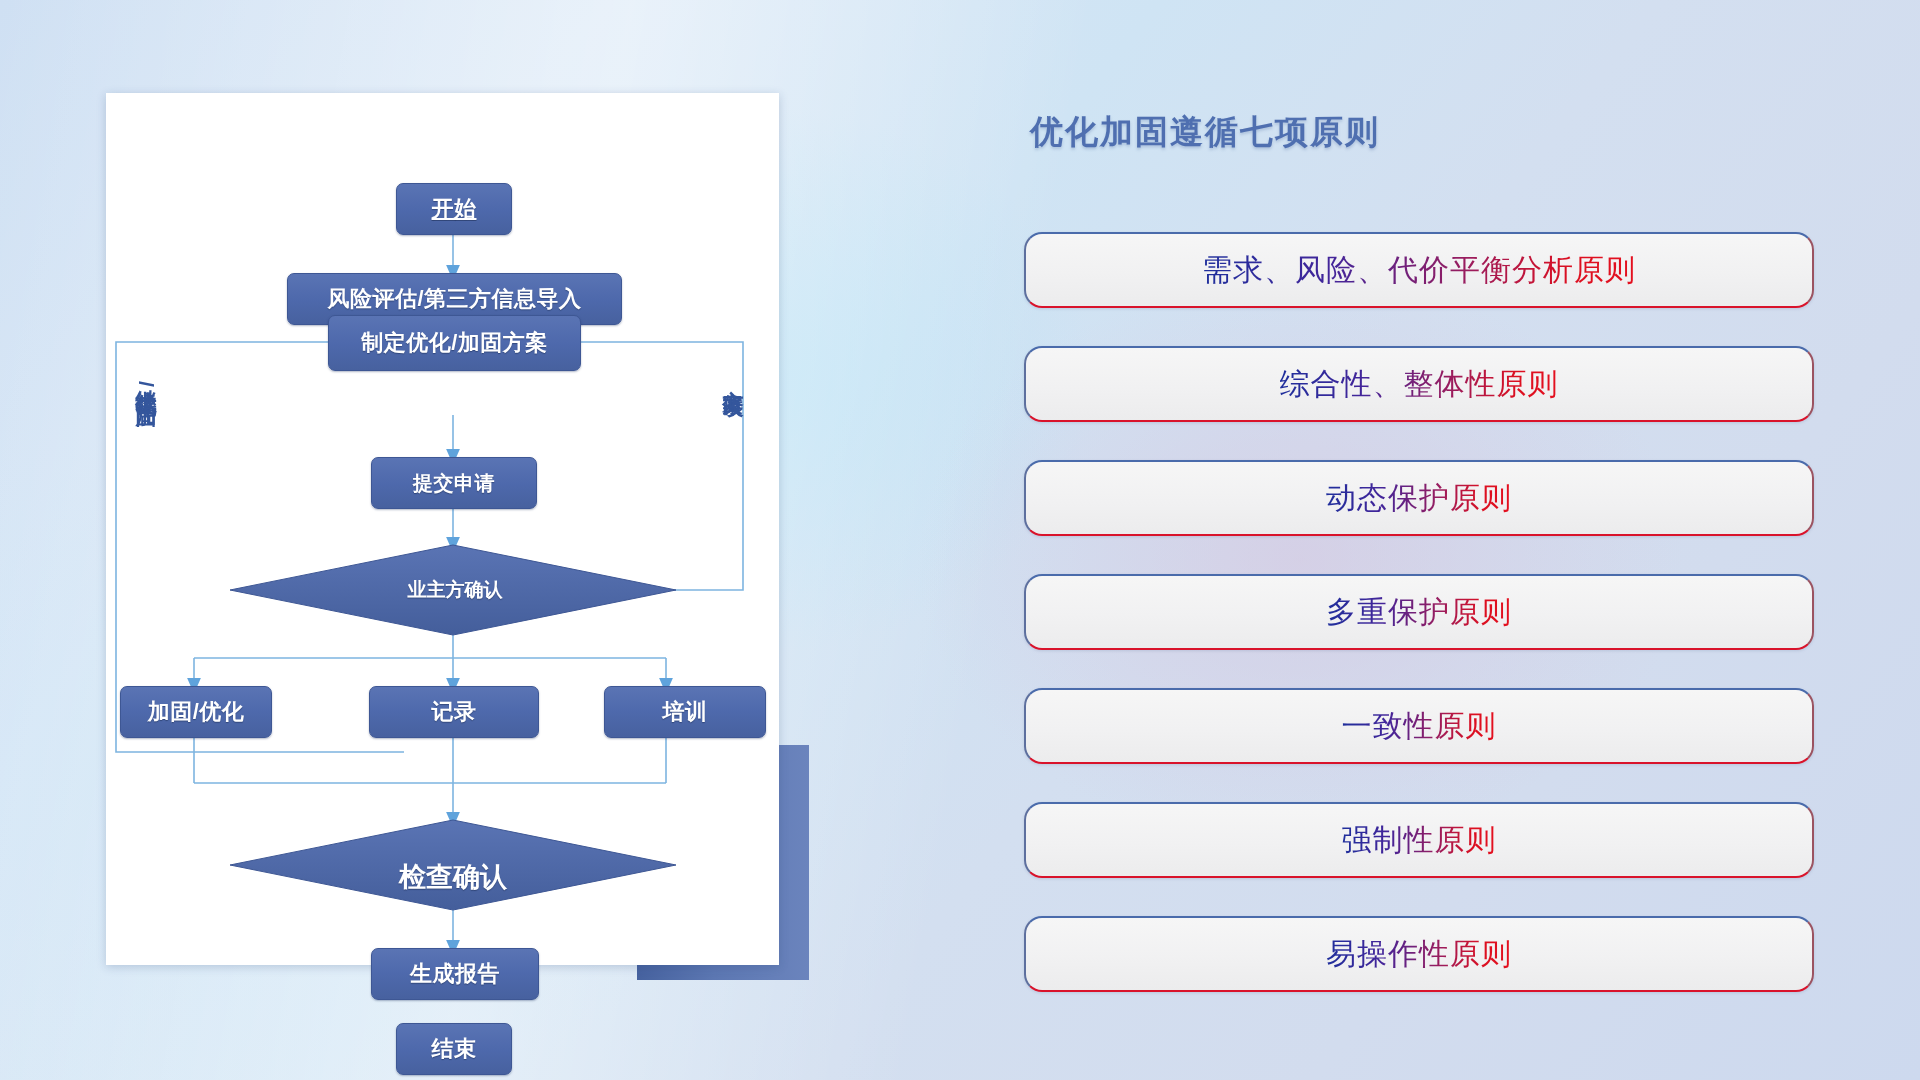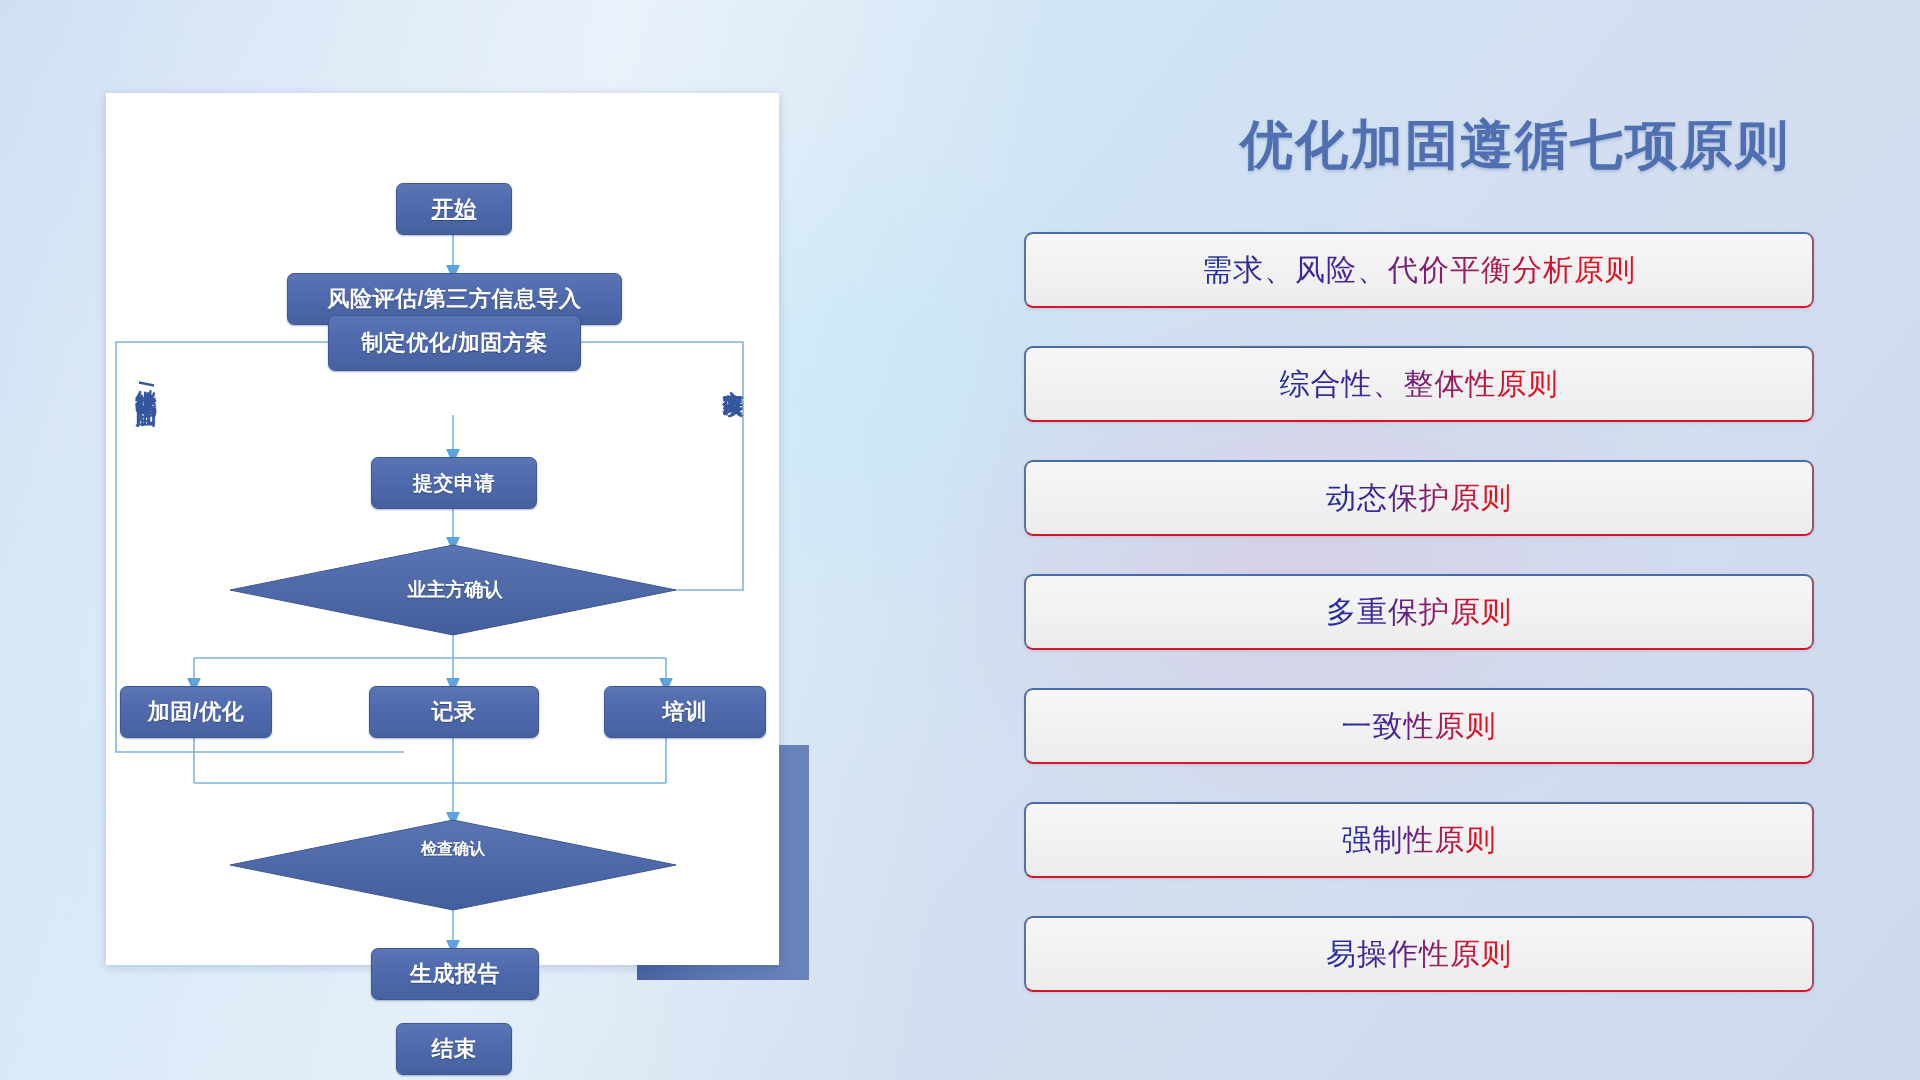--- a/index.html
+++ b/index.html
@@ -59,33 +59,33 @@
   .diamond-text{
     position:absolute;color:#fff;font-weight:bold;
     text-shadow:0 1px 1px rgba(20,35,70,.45);
     white-space:nowrap;
     display:flex;align-items:center;justify-content:center;
   }
 
   
   #right-title{
     position:absolute;left:1030px;top:110px;width:760px;
-    text-align:right;
-    font-size:53px;font-weight:bold;
+    text-align:left;
+    font-size:33px;font-weight:bold;
     color:#4f6fb0;
     letter-spacing:2px;
     text-shadow:0 2px 3px rgba(60,90,150,.25);
   }
   #cards{
     position:absolute;left:1024px;top:232px;width:790px;
   }
   .pcard{
     position:relative;
     height:72px;margin-bottom:38px;
-    border-radius:9px;
+    border-radius:18px;
     background:linear-gradient(180deg,#f6f6f6 0%,#f1f1f2 55%,#ececed 100%);
     border-top:2px solid #4a6bab;
     border-left:2px solid #5d6f9e;
     border-right:2px solid #9b5361;
     border-bottom:2.5px solid #d9132b;
     box-shadow:0 1px 3px rgba(70,95,140,.18);
     display:flex;align-items:center;justify-content:center;
   }
   .pcard-text{
     font-size:30px;font-weight:normal;letter-spacing:1px;
@@ -172,21 +172,21 @@
   </div>
 
   <div class="nodebox" style="left:263px;top:593px;width:168px;height:50px;font-size:22px;">
     <span>记录</span>
   </div>
 
   <div class="nodebox" style="left:498px;top:593px;width:160px;height:50px;font-size:22px;">
     <span>培训</span>
   </div>
 
-  <div class="diamond-text" style="left:247px;top:736px;width:200px;height:40px;font-size:16px;">
+  <div class="diamond-text" style="left:247px;top:764px;width:200px;height:40px;font-size:27px;">
     <span>检查确认</span>
   </div>
 
   <div class="nodebox" style="left:265px;top:855px;width:166px;height:50px;font-size:22px;">
     <span>生成报告</span>
   </div>
 
   <div class="nodebox" style="left:290px;top:930px;width:114px;height:50px;font-size:22px;">
     <span>结束</span>
   </div>

